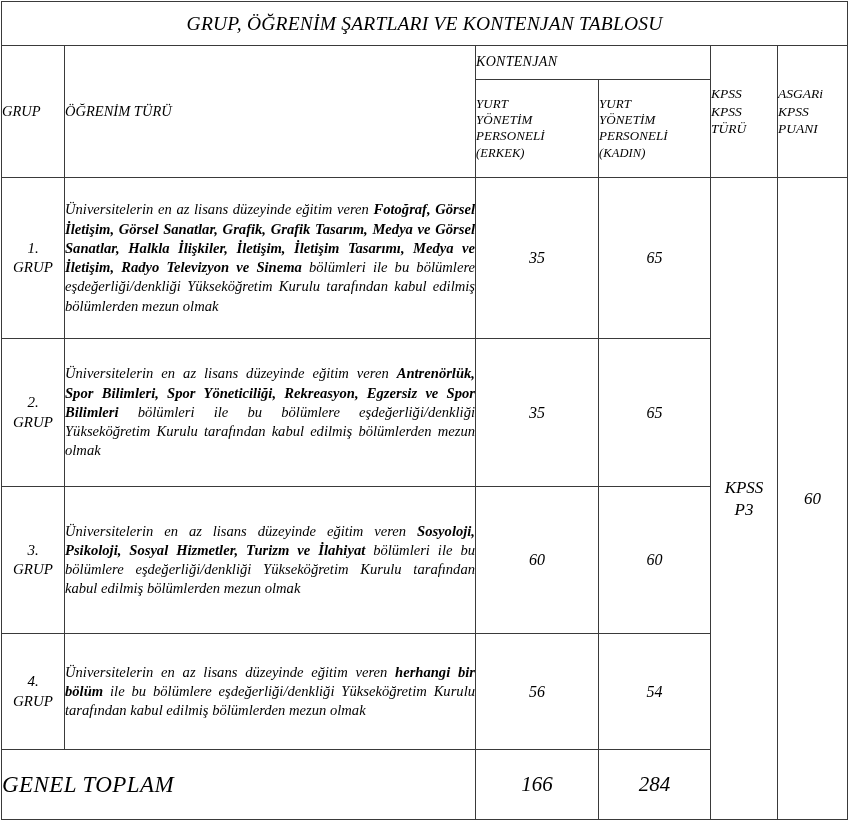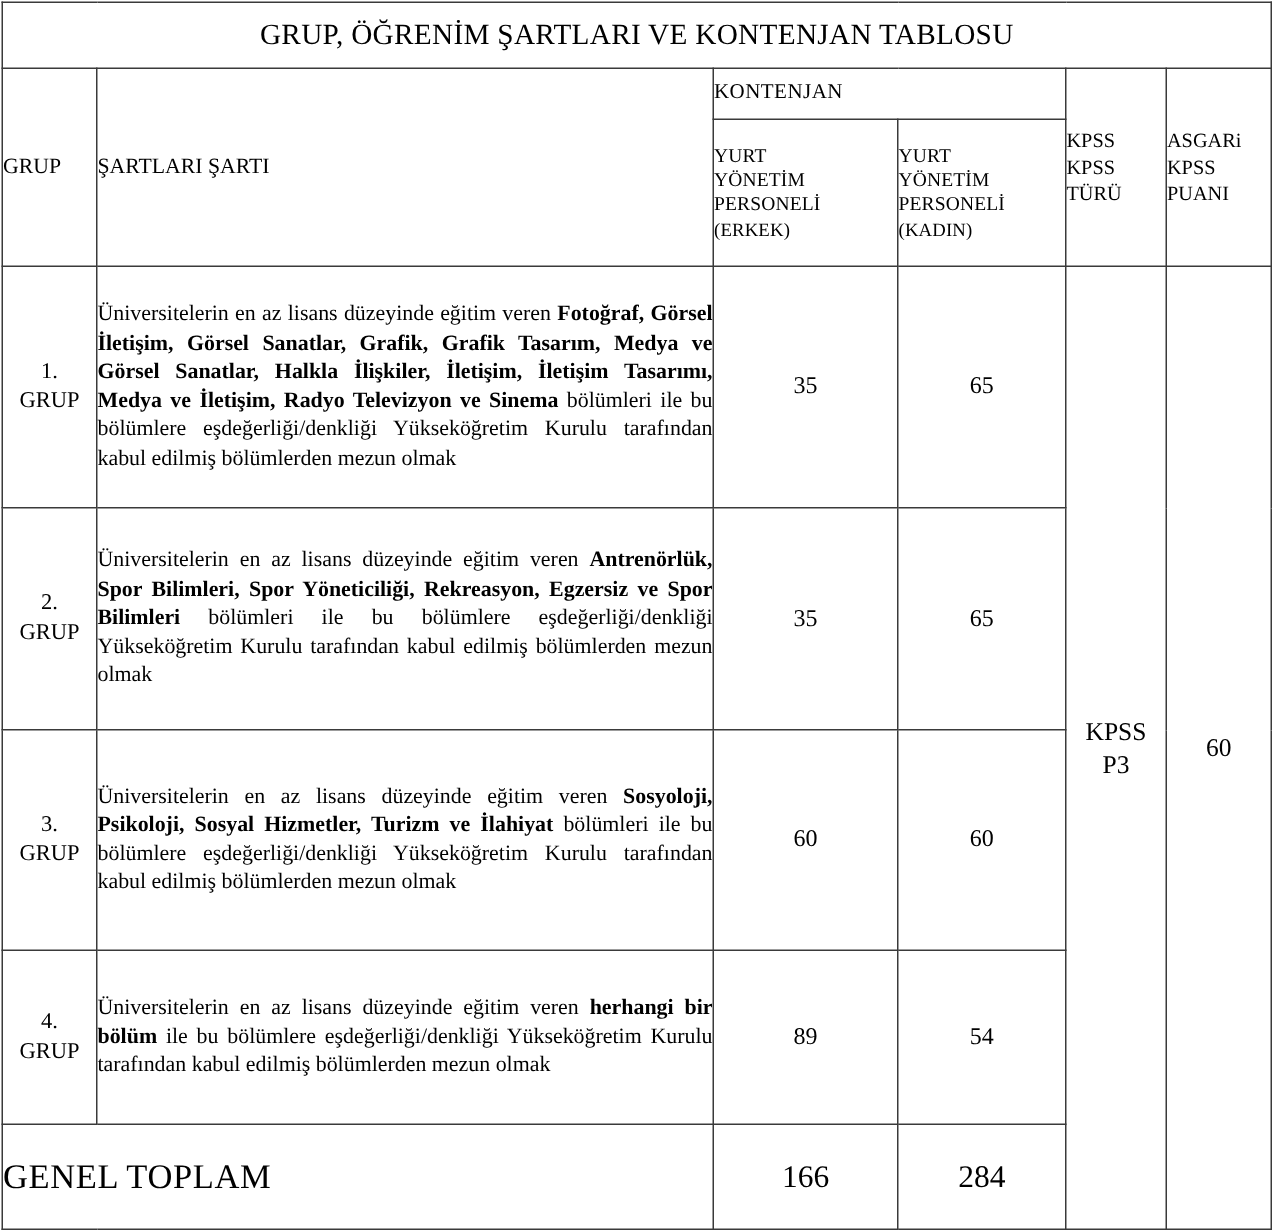--- a/index.html
+++ b/index.html
@@ -14,20 +14,21 @@
     font-family: "Liberation Serif", "DejaVu Serif", serif;
     color: #000000;
     overflow: hidden;
   }
 
   .sheet {
     width: 792px;
     height: 821px;
     box-sizing: border-box;
     padding: 1px 1px 1px 1px;
+    font-style: italic;
   }
 
   table.kontenjan {
     border-collapse: collapse;
     table-layout: fixed;
     width: 846px;
     height: 819px;
     border: 1.6px solid #1a1a1a;
   }
 
@@ -136,21 +137,21 @@
       <col style="width:70px">
     </colgroup>
 
     <tbody>
         <tr>
       <td class="title-cell" colspan="6">GRUP, ÖĞRENİM ŞARTLARI VE KONTENJAN TABLOSU</td>
     </tr>
 
     <tr>
       <td class="hdr hdr-grup" rowspan="2">GRUP</td>
-      <td class="hdr hdr-ogrenim" rowspan="2">ŞARTLARI ŞARTI</td>
+      <td class="hdr hdr-ogrenim" rowspan="2">ÖĞRENİM TÜRÜ</td>
       <td class="hdr hdr-kontenjan" colspan="2">KONTENJAN</td>
       <td class="hdr hdr-right" rowspan="2">
         <span>KPSS</span><br>
         <span>KPSS</span><br>
         <span>TÜRÜ</span>
       </td>
       <td class="hdr hdr-right" rowspan="2">
         <span>ASGARi</span><br>
         <span>KPSS</span><br>
         <span>PUANI</span>
@@ -206,21 +207,21 @@
       <td class="num-cell">60</td>
       <td class="num-cell">60</td>
     </tr>
 
     <tr style="height:116px">
       <td class="grup-cell">
         <span class="gnum">4.</span>
         <span class="gword">GRUP</span>
       </td>
       <td class="sarti-cell"><span>Üniversitelerin en az lisans düzeyinde eğitim veren </span><b>herhangi bir bölüm</b><span> ile bu bölümlere eşdeğerliği/denkliği Yükseköğretim Kurulu tarafından kabul edilmiş bölümlerden mezun olmak</span></td>
-      <td class="num-cell">89</td>
+      <td class="num-cell">56</td>
       <td class="num-cell">54</td>
     </tr>
 
     <tr style="height:70px">
       <td class="total-label-cell" colspan="2">GENEL TOPLAM</td>
       <td class="total-num-cell">166</td>
       <td class="total-num-cell">284</td>
     </tr>
 
   </tbody>

